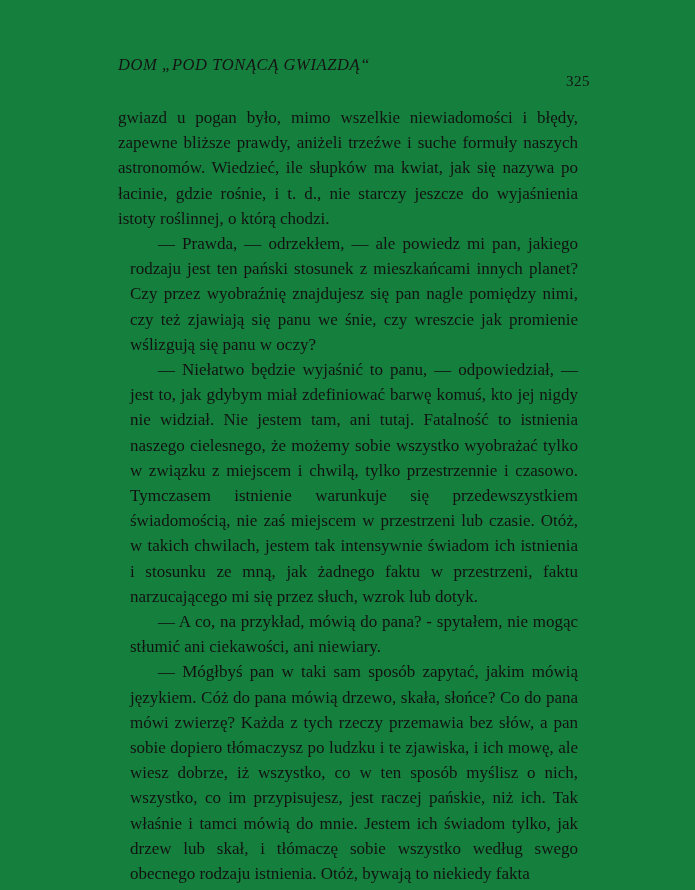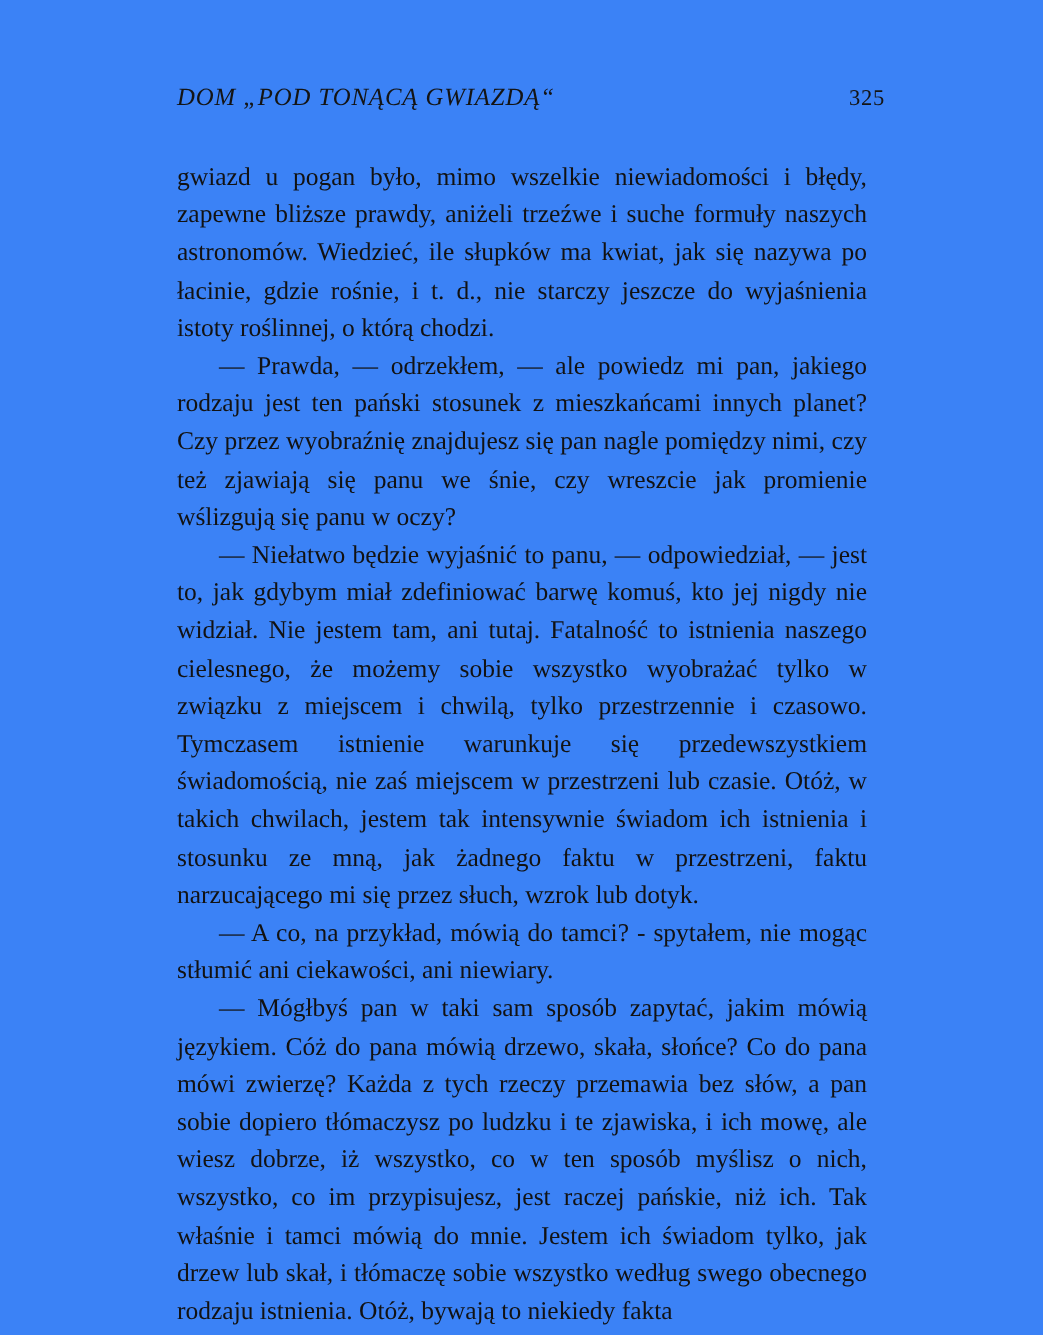--- a/index.html
+++ b/index.html
@@ -11,21 +11,21 @@
     height: 890px;
     background: #ffffff;
     font-family: "Liberation Serif", serif;
     color: #1a1a1a;
     overflow: hidden;
   }
   .page {
     position: relative;
     width: 695px;
     height: 890px;
-    background: #3b82f6;
+    background: #15803d;
   }
   .page-inner {
     position: absolute;
     left: 118px;
     top: 55px;
     width: 460px;
   }
   .running-head {
     display: flex;
     align-items: baseline;
@@ -36,54 +36,55 @@
     font-family: "Liberation Serif", serif;
     font-style: italic;
     font-size: 16.5px;
     letter-spacing: 0.6px;
     color: #141414;
     white-space: nowrap;
   }
   .folio {
     position: absolute;
     right: -12px;
-    top: 3px;
+    top: 18px;
     font-size: 15px;
     font-family: "Liberation Serif", serif;
     color: #141414;
     letter-spacing: 0.5px;
   }
   .body-text {
     font-size: 17px;
     line-height: 25.2px;
     text-align: justify;
     color: #121212;
     -webkit-font-smoothing: antialiased;
   }
   .body-text p {
     margin: 0;
     text-indent: 0;
   }
   .body-text p.indent {
     text-indent: 28px;
+    margin-left: 12px;
   }
 </style>
 </head>
 <body>
 
 <div class="page">
   <div class="page-inner">
 
     <div class="running-head">
       <span class="head-title">DOM „POD TONĄCĄ GWIAZDĄ“</span>
       <span class="folio">325</span>
     </div>
 
     <div class="body-text">
       <p>gwiazd u pogan było, mimo wszelkie niewiadomości i błędy, zapewne bliższe prawdy, aniżeli trzeźwe i suche formuły naszych astronomów. Wiedzieć, ile słupków ma kwiat, jak się nazywa po łacinie, gdzie rośnie, i t. d., nie starczy jeszcze do wyjaśnienia istoty roślinnej, o którą chodzi.</p>
       <p class="indent">— Prawda, — odrzekłem, — ale powiedz mi pan, jakiego rodzaju jest ten pański stosunek z mieszkańcami innych planet? Czy przez wyobraźnię znajdujesz się pan nagle pomiędzy nimi, czy też zjawiają się panu we śnie, czy wreszcie jak promienie wślizgują się panu w oczy?</p>
       <p class="indent">— Niełatwo będzie wyjaśnić to panu, — odpowiedział, — jest to, jak gdybym miał zdefiniować barwę komuś, kto jej nigdy nie widział. Nie jestem tam, ani tutaj. Fatalność to istnienia naszego cielesnego, że możemy sobie wszystko wyobrażać tylko w związku z miejscem i chwilą, tylko przestrzennie i czasowo. Tymczasem istnienie warunkuje się przedewszystkiem świadomością, nie zaś miejscem w przestrzeni lub czasie. Otóż, w takich chwilach, jestem tak intensywnie świadom ich istnienia i stosunku ze mną, jak żadnego faktu w przestrzeni, faktu narzucającego mi się przez słuch, wzrok lub dotyk.</p>
-      <p class="indent">— A co, na przykład, mówią do tamci? - spytałem, nie mogąc stłumić ani ciekawości, ani niewiary.</p>
+      <p class="indent">— A co, na przykład, mówią do pana? - spytałem, nie mogąc stłumić ani ciekawości, ani niewiary.</p>
       <p class="indent">— Mógłbyś pan w taki sam sposób zapytać, jakim mówią językiem. Cóż do pana mówią drzewo, skała, słońce? Co do pana mówi zwierzę? Każda z tych rzeczy przemawia bez słów, a pan sobie dopiero tłómaczysz po ludzku i te zjawiska, i ich mowę, ale wiesz dobrze, iż wszystko, co w ten sposób myślisz o nich, wszystko, co im przypisujesz, jest raczej pańskie, niż ich. Tak właśnie i tamci mówią do mnie. Jestem ich świadom tylko, jak drzew lub skał, i tłómaczę sobie wszystko według swego obecnego rodzaju istnienia. Otóż, bywają to niekiedy fakta</p>
     </div>
 
   </div>
 </div>
 
 </body></html>

